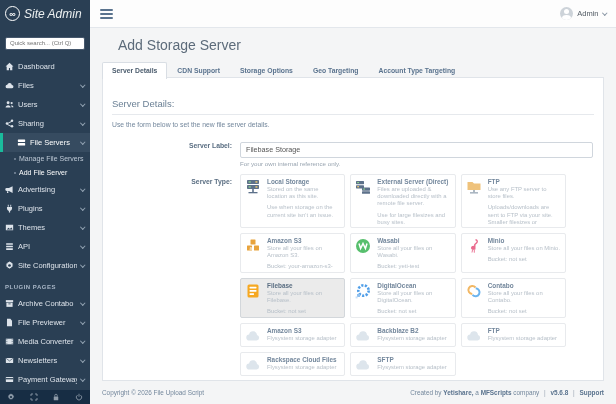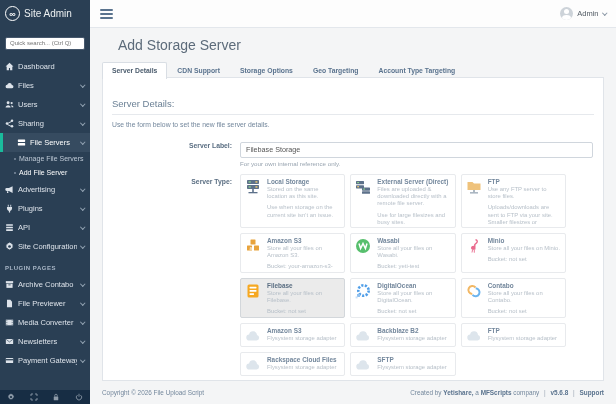--- a/index.html
+++ b/index.html
@@ -5,21 +5,21 @@
   * { box-sizing: border-box; margin: 0; padding: 0; }
   html,body { width:616px; height:404px; overflow:hidden; }
   body { font-family:"Liberation Sans", sans-serif; background:#F4F5F6; }
   .app { display:flex; width:616px; height:404px; position:relative; }
 
   
   .sidebar { width:90px; background:#2A3F54; color:#DDE3EA; flex:none; position:relative; overflow:hidden; }
   .brand { height:27px; display:flex; align-items:center; gap:4px; padding:0 5px; }
   .brand-logo { width:15px; height:15px; border:1.3px solid #fff; border-radius:50%; color:#fff;
     font-size:9px; display:flex; align-items:center; justify-content:center; flex:none; font-weight:bold;}
-  .brand-name { font-size:10px; color:#ECF0F1; white-space:nowrap; }
+  .brand-name { font-size:12px; color:#ECF0F1; white-space:nowrap;font-style:italic; }
   .side-search { margin:4px 5px 7px; }
   .side-search input { width:100%; height:13px; font-size:6px; border:1px solid #46586d; border-radius:2px;
     padding:0 4px; color:#8a97a5; background:#fff; font-family:inherit; }
   .menu { font-size:7.5px; }
   .mitem { height:19px; display:flex; align-items:center; gap:4px; padding:0 5px; cursor:pointer; }
   .mitem .micon { width:9px; height:9px; flex:none; display:flex; align-items:center; }
   .mitem .micon svg { width:9px; height:9px; fill:currentColor; }
   .mitem .mlabel { flex:1; white-space:nowrap; overflow:hidden; }
   .chev { width:3.5px; height:3.5px; border-right:1px solid #93a3b3; border-bottom:1px solid #93a3b3;
     transform:rotate(45deg); flex:none; margin-right:1px; }
@@ -176,20 +176,30 @@
             <svg viewBox="0 0 16 16">
               <path d="M5 1.5h1.6V5H5zM9.4 1.5H11V5H9.4zM3.5 5.5h9V8a4.5 4.5 0 0 1-3.4 4.4v2.6H6.9v-2.6A4.5 4.5 0 0 1 3.5 8z"></path>
             </svg>
           </span>
         <span class="mlabel">Plugins</span>
         <span class="chev"></span>
       </div>
       <div class="mitem">
         <span class="micon">
             <svg viewBox="0 0 16 16">
+              <path d="M1.5 3h13v10h-13zM3 11.5l3.3-3 2.4 2 2.6-2.6 2.2 3.6H3z" fill-rule="evenodd"></path>
+              <circle cx="5" cy="6" r="1.1"></circle>
+            </svg>
+          </span>
+        <span class="mlabel">Themes</span>
+        <span class="chev"></span>
+      </div>
+      <div class="mitem">
+        <span class="micon">
+            <svg viewBox="0 0 16 16">
               <rect x="2" y="2" width="12" height="3" rx=".6"></rect>
               <rect x="2" y="6.5" width="12" height="3" rx=".6"></rect>
               <rect x="2" y="11" width="12" height="3" rx=".6"></rect>
             </svg>
           </span>
         <span class="mlabel">API</span>
         <span class="chev"></span>
       </div>
       <div class="mitem">
         <span class="micon">

